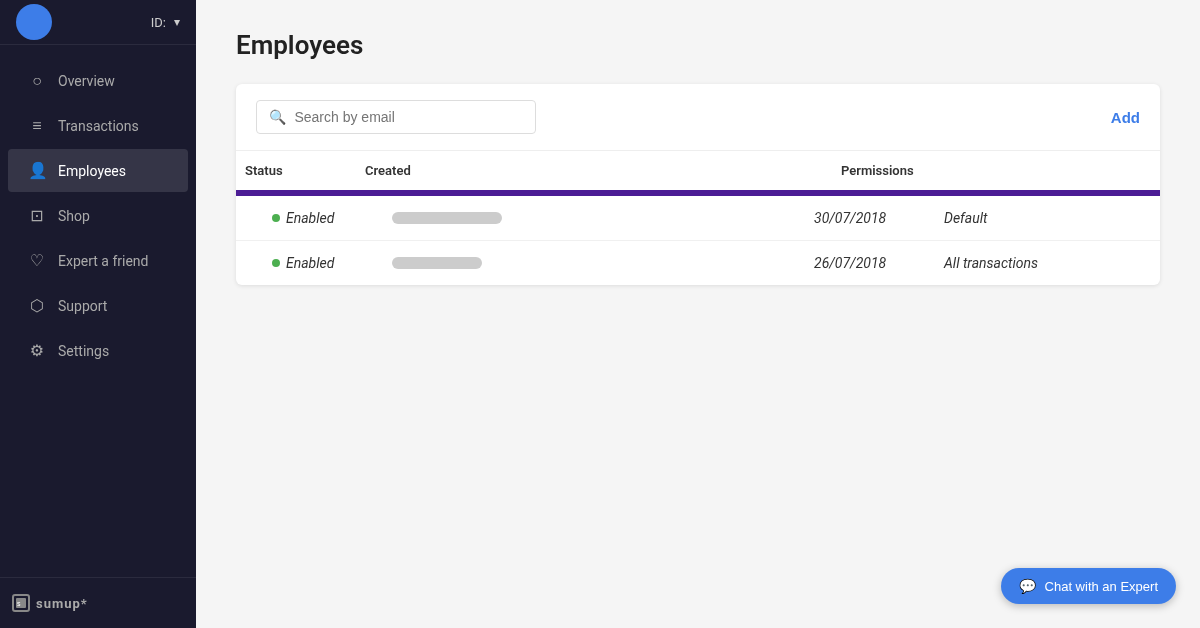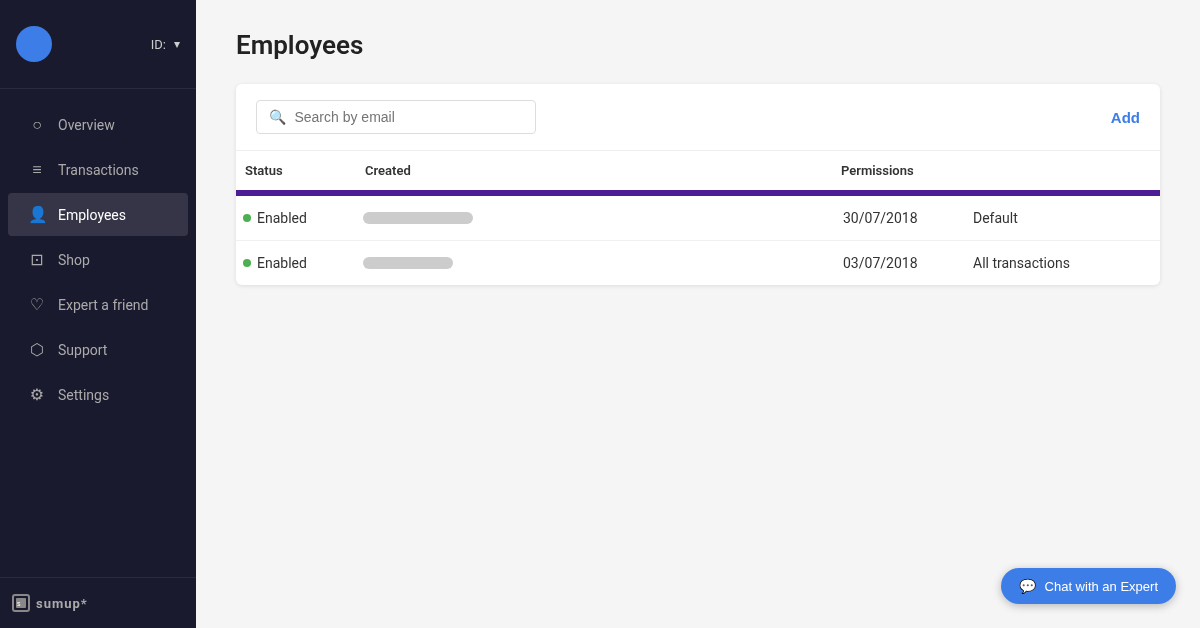--- a/index.html
+++ b/index.html
@@ -13,21 +13,21 @@
       display: flex;
       flex-direction: column;
       height: 100%;
       color: #fff;
     }
 
     .sidebar-header {
       display: flex;
       align-items: center;
       justify-content: space-between;
-      padding: 26px 16px;
+      padding: 4px 16px;
       border-bottom: 1px solid rgba(255,255,255,0.08);
     }
 
     .avatar {
       width: 36px;
       height: 36px;
       border-radius: 50%;
       background: #3d7de8;
       display: flex;
       align-items: center;
@@ -182,23 +182,24 @@
     }
 
     .sort-icon {
       font-size: 10px;
       color: #666;
     }
 
     .table-row {
       display: grid;
       grid-template-columns: 120px 1fr 130px 180px;
-      padding: 14px 7px;
+      padding: 14px 36px;
       border-bottom: 1px solid #f0f0f0;
       align-items: center;
+      font-style: italic;
     }
 
     .table-row:last-child {
       border-bottom: none;
     }
 
     .status-cell {
       display: flex;
       align-items: center;
       gap: 6px;
@@ -355,21 +356,21 @@
       <div class="permission-cell">Default</div>
     </div>
         <div class="table-row">
       <div class="status-cell">
         <span class="status-dot" style="background:#4caf50"></span>
         <span>Enabled</span>
       </div>
       <div class="username-cell">
         <span class="username-blur" style="width:90px"></span>
       </div>
-      <div class="date-cell">03/07/2018</div>
+      <div class="date-cell">26/07/2018</div>
       <div class="permission-cell">All transactions</div>
     </div>
       </div>
   </div>
 </main>
 
 <button class="chat-button">
   <span class="chat-icon">💬</span>
   <span>Chat with an Expert</span>
 </button>

